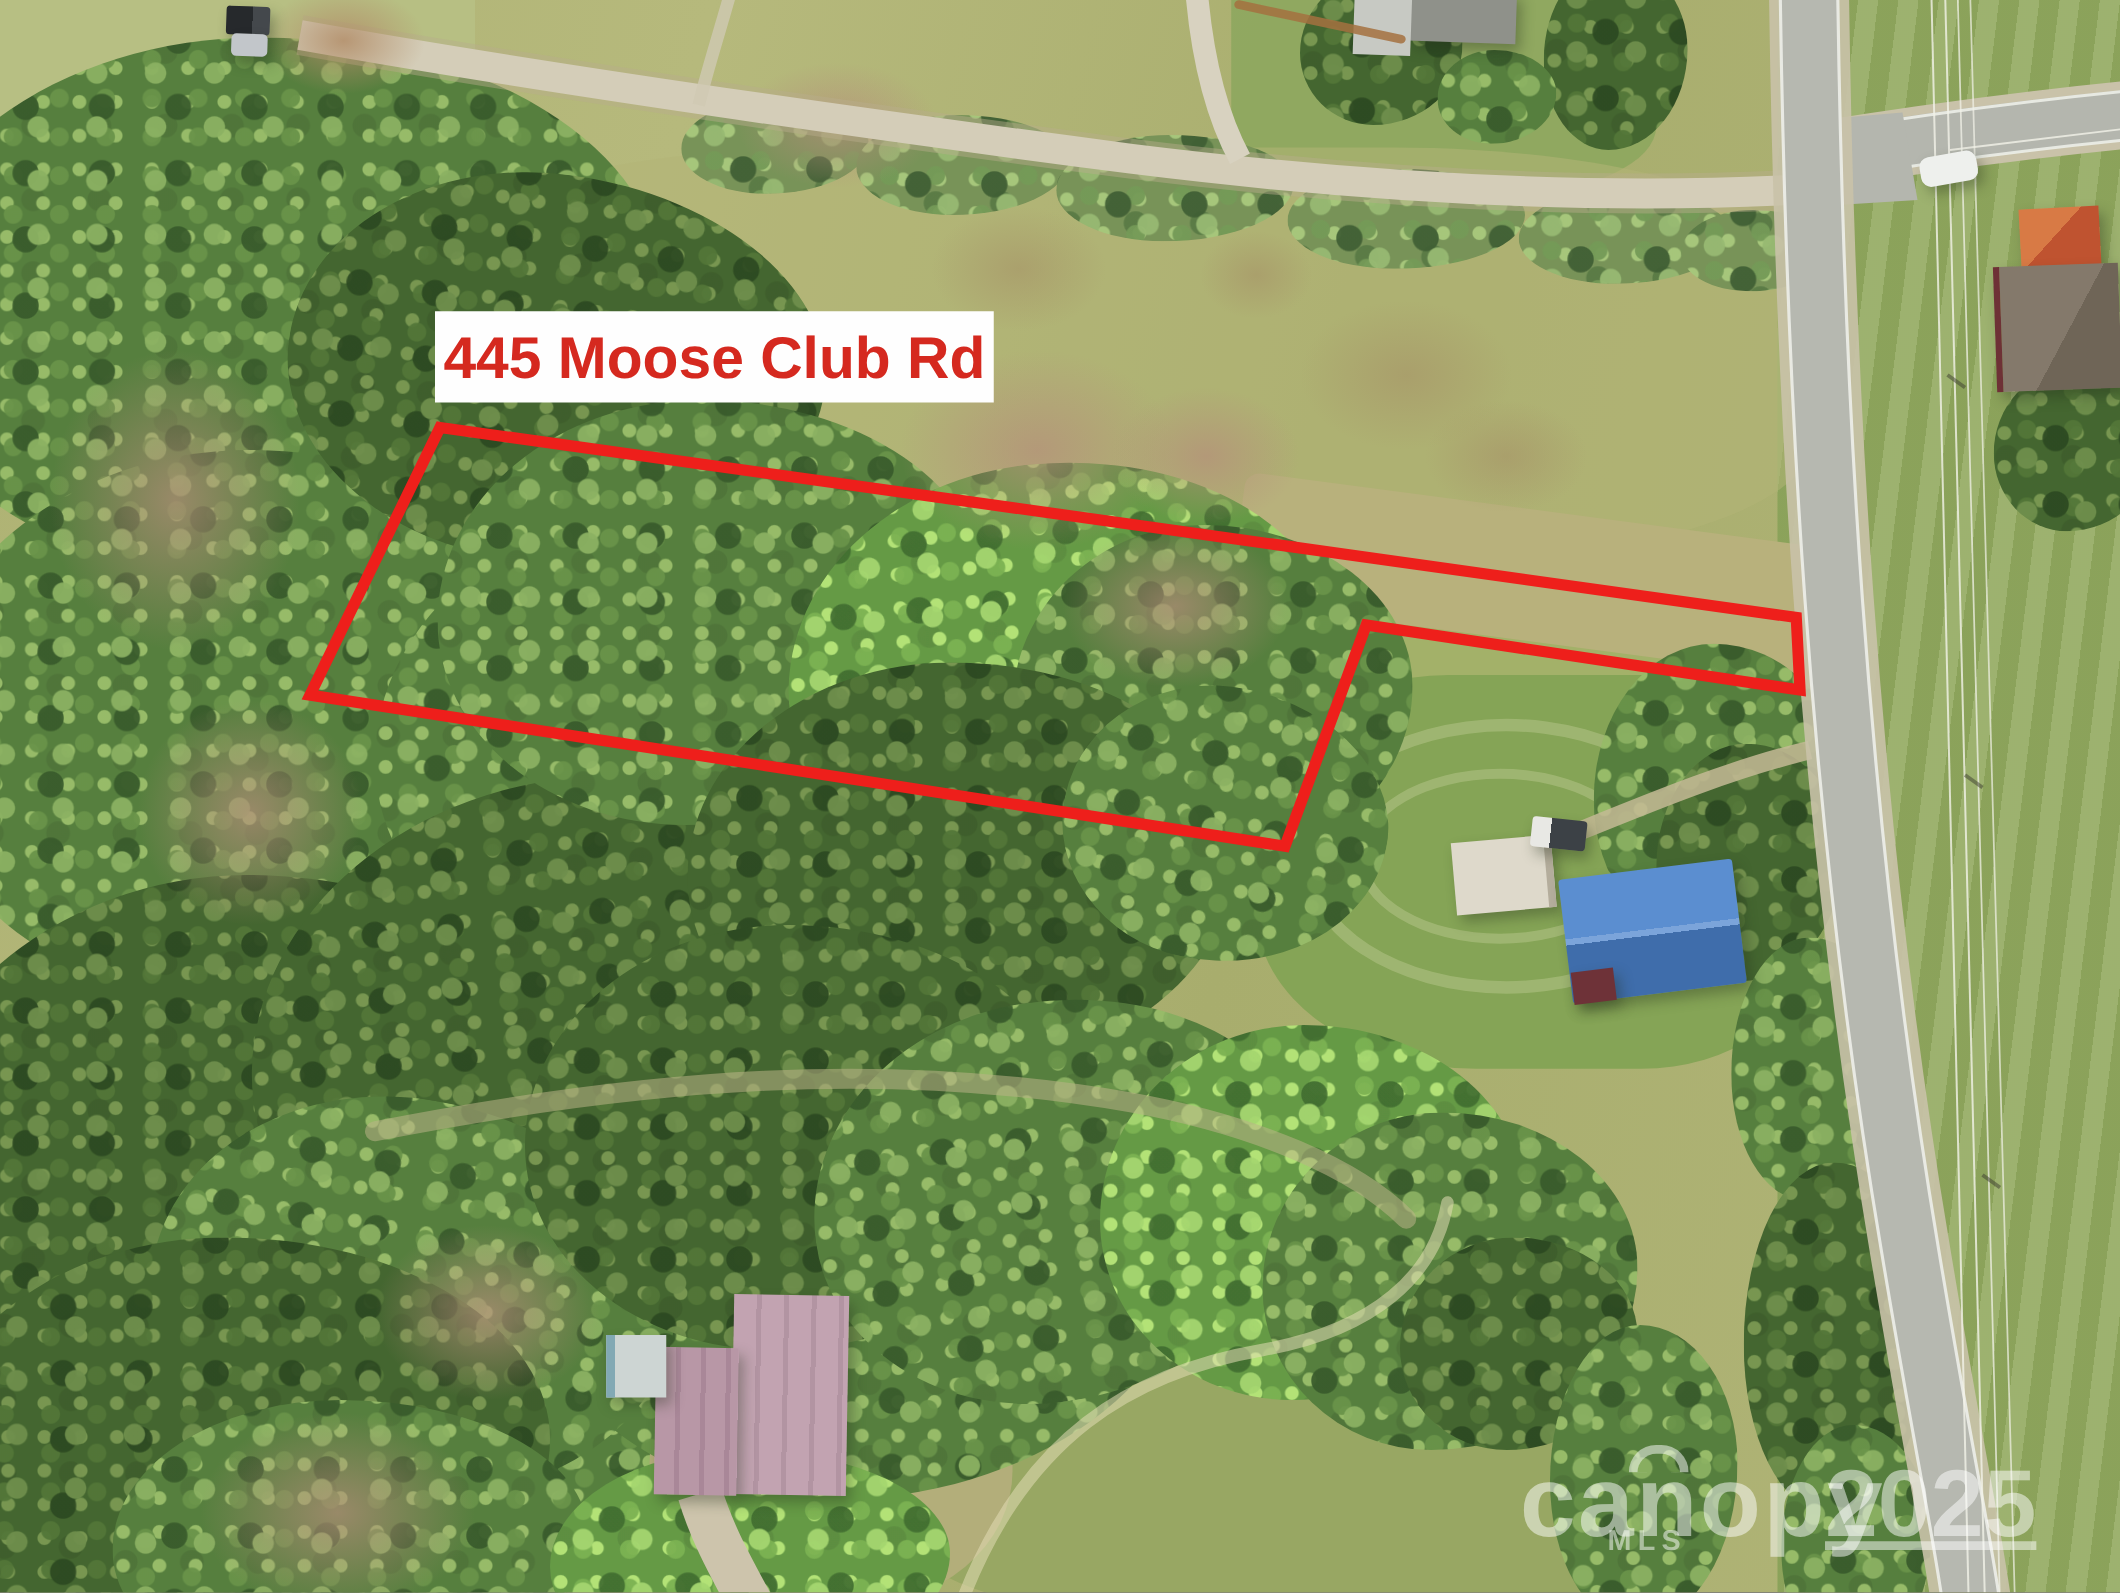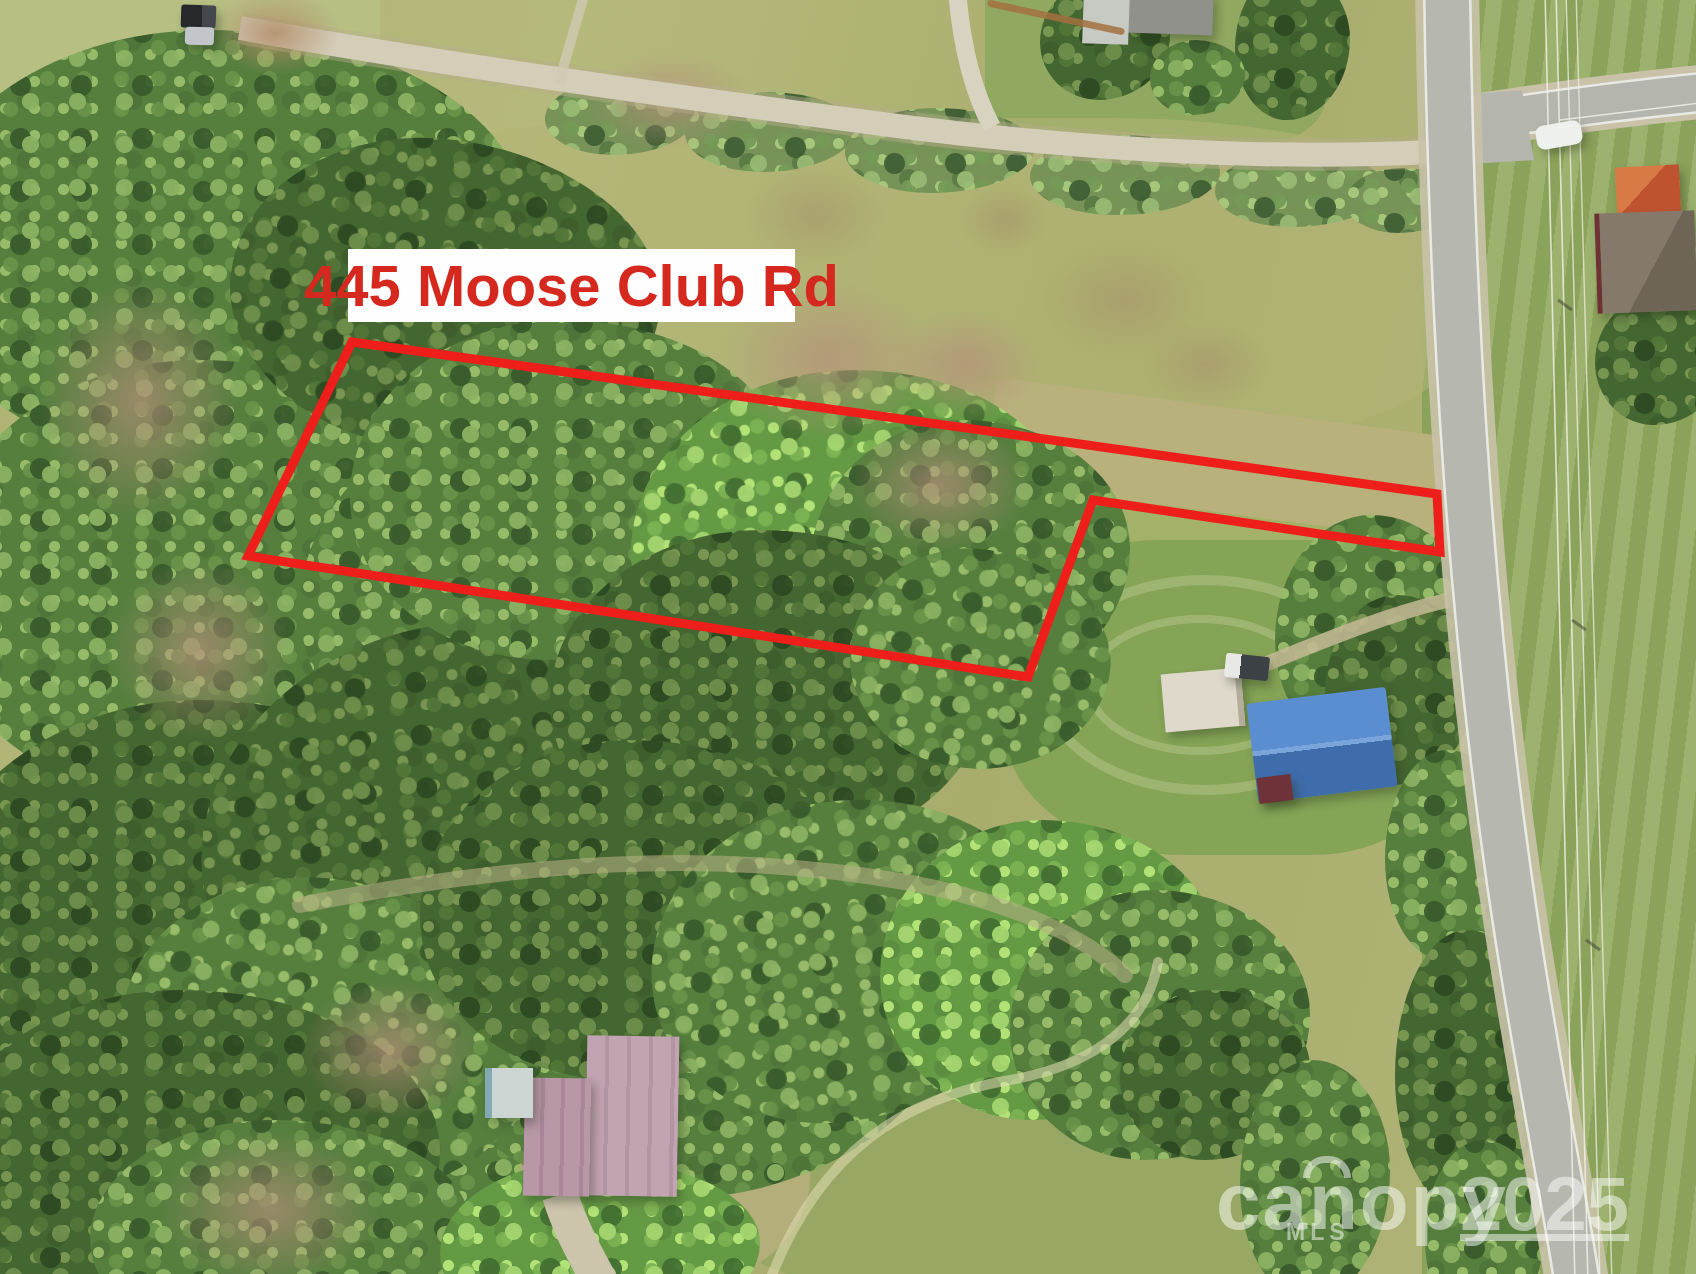--- a/index.html
+++ b/index.html
@@ -31,21 +31,21 @@
     background:radial-gradient(closest-side, rgba(181,142,122,.7), rgba(181,142,122,0));}
   .scrub{position:absolute;border-radius:50%;
     background:radial-gradient(closest-side, rgba(167,150,104,.65), rgba(167,150,104,0));}
   .ring{position:absolute;border-radius:50%;border:10px solid rgba(207,215,162,.35);}
   .house{position:absolute;box-shadow:4px 6px 10px rgba(35,45,25,.35);}
   
   .addr{
     position:absolute;left:348px;top:249px;width:447px;height:73px;
     background:var(--label-bg,#fff);color:var(--label-red,#d5291f);
     display:flex;align-items:center;justify-content:center;
-    font-size:58px;font-weight:700;letter-spacing:0;white-space:nowrap;
+    font-size:47px;font-weight:700;letter-spacing:0;white-space:nowrap;
   }
   .wm{position:absolute;color:var(--watermark-white,#fff);opacity:.5;
       font-weight:700;line-height:1;white-space:nowrap;}
   .wm-arc{position:absolute;width:48px;height:22px;opacity:.5;
       border:7px solid var(--watermark-white,#fff);border-bottom:none;
       border-radius:48px 48px 0 0;}
   svg{position:absolute;left:0;top:0;pointer-events:none;}
   polygon.parcel{fill:none;stroke:var(--boundary-red,#ee1f1b);}
 </style>
 </head>

